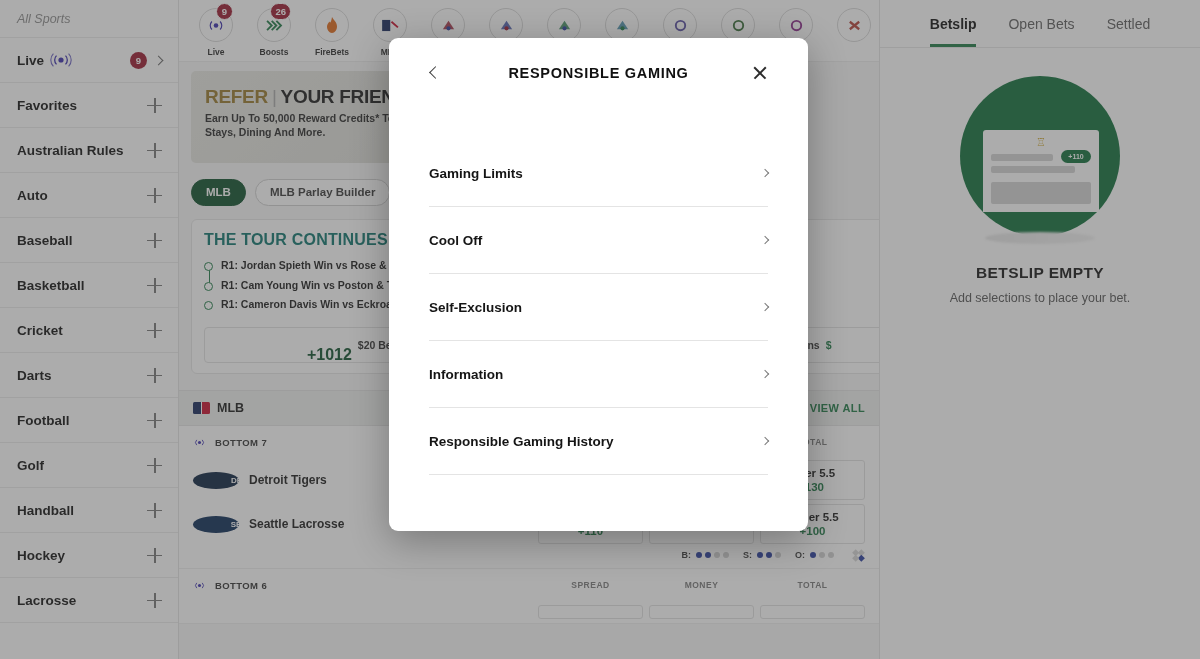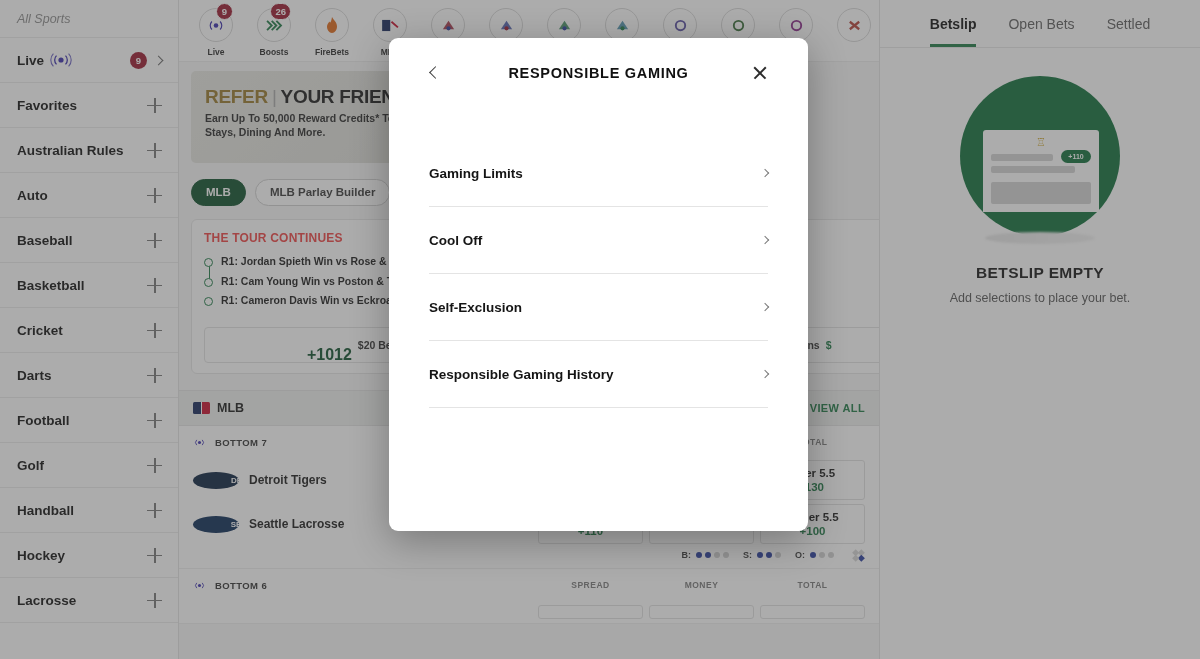--- a/index.html
+++ b/index.html
@@ -156,21 +156,21 @@
   #feat-row {
     margin: 10px 0 0 12px; display: flex; gap: 11px; overflow: hidden;
     height: 160px;
   }
   .feat-card {
     width: 392px; flex: 0 0 392px; height: 155px; background: #fff;
     border: 1px solid #e6e6e6; border-radius: 6px; padding: 11px 12px;
     position: relative;
   }
   .feat-title {
-    font-size: 12px; font-weight: 800; color: #ef4444;
+    font-size: 16px; font-weight: 800; color: #0f766e;
     letter-spacing: .2px; margin-bottom: 9px;
   }
   .leg-list { position: relative; padding-left: 17px; }
   .leg-list:before {
     content: ""; position: absolute; left: 4.5px; top: 7px; bottom: 22px;
     width: 1.3px; background: #1f7a46;
   }
   .leg {
     font-size: 10.5px; line-height: 14.5px; color: #1c1c1c;
     margin-bottom: 5px; position: relative; font-weight: 600;
@@ -757,17 +757,21 @@
     </div>
     <div class="m-item">
       <span class="m-label">Cool Off</span>
       <span class="m-chev"></span>
     </div>
     <div class="m-item">
       <span class="m-label">Self-Exclusion</span>
       <span class="m-chev"></span>
     </div>
     <div class="m-item">
+      <span class="m-label">Information</span>
+      <span class="m-chev"></span>
+    </div>
+    <div class="m-item">
       <span class="m-label">Responsible Gaming History</span>
       <span class="m-chev"></span>
     </div>
   </div>
 </div>
 
 </body></html>

